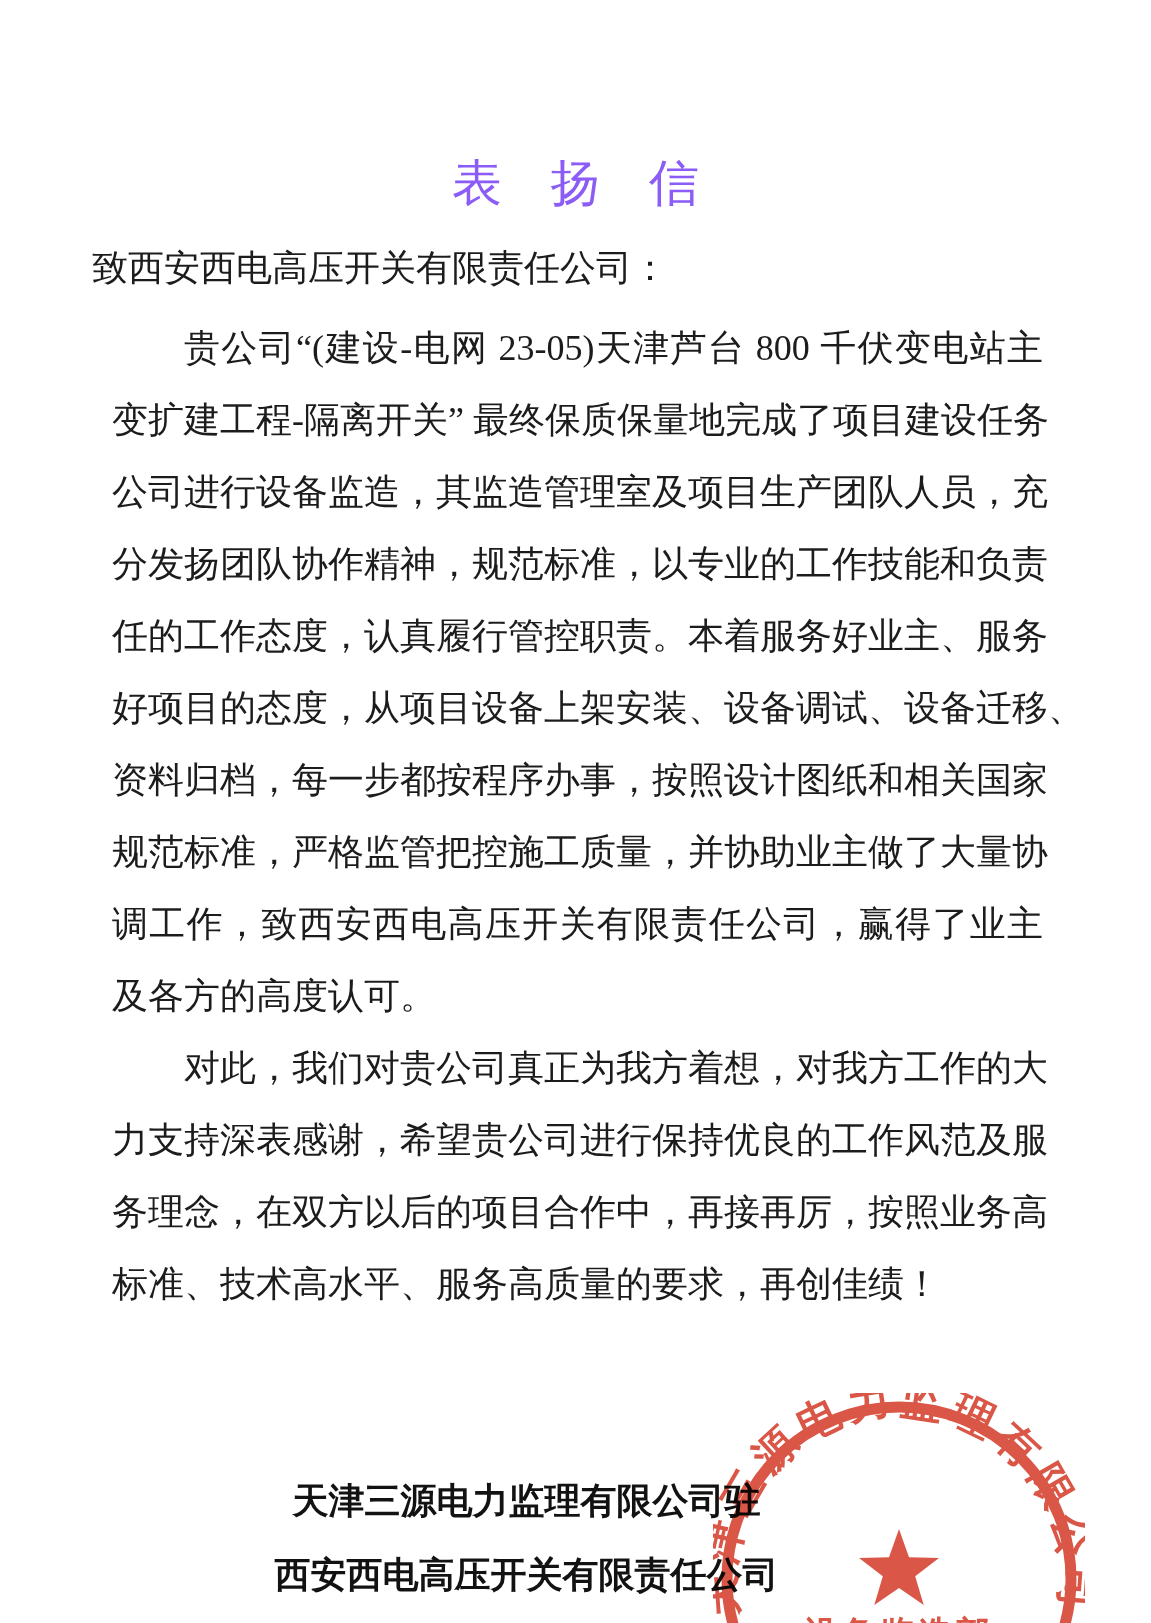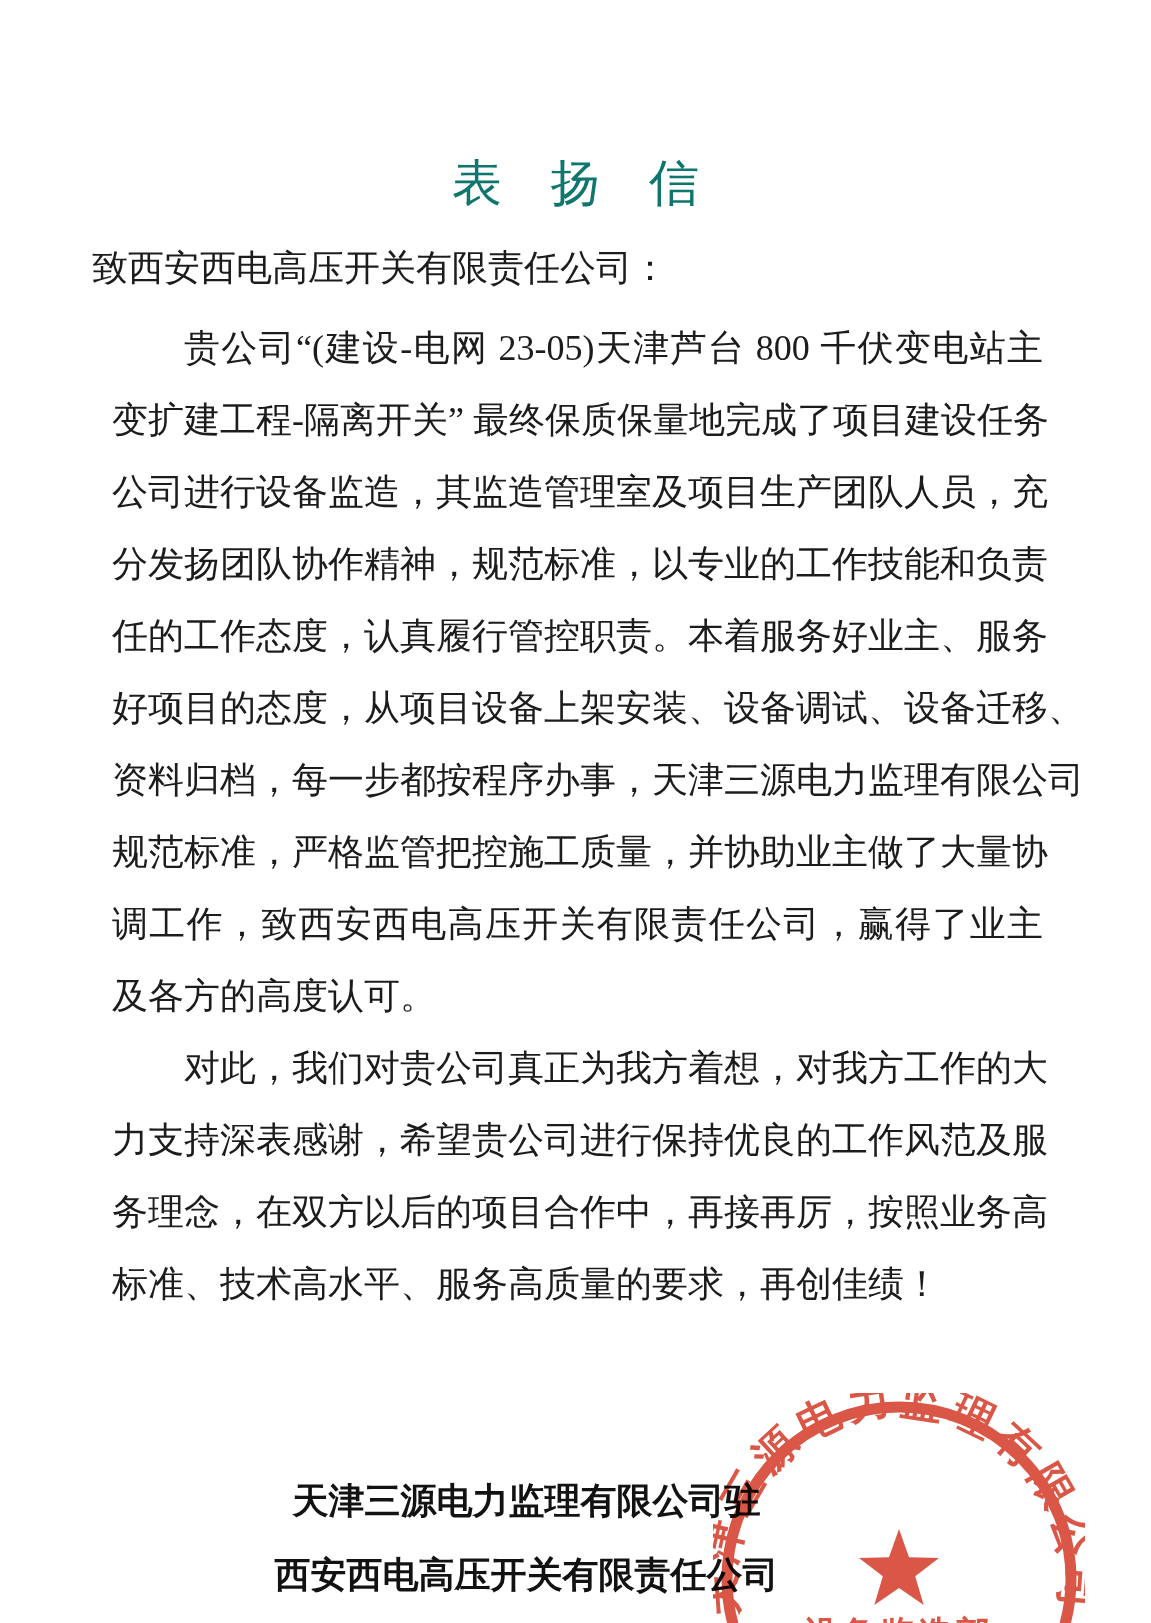--- a/index.html
+++ b/index.html
@@ -19,21 +19,21 @@
   }
   .letter-title {
     margin-top: 138px;
     height: 90px;
     line-height: 90px;
     text-align: center;
     font-size: 50px;
     letter-spacing: 18px;
     text-indent: 18px; 
     font-weight: 500;
-    color: #0f766e;
+    color: #8b5cf6;
   }
   .salutation {
     margin: 4px 0 0 92px;
     width: 931px;
     line-height: 72px;
     font-size: 36px;
   }
   .body-block {
     margin: 8px 0 0 112px;
     width: 931px;
@@ -87,21 +87,21 @@
 
   <div class="salutation">致西安西电高压开关有限责任公司：</div>
 
   <div class="body-block">
     <div class="doc-line indent">贵公司“(建设-电网 23-05)天津芦台 800 千伏变电站主</div>
     <div class="doc-line">变扩建工程-隔离开关” 最终保质保量地完成了项目建设任务</div>
     <div class="doc-line">公司进行设备监造，其监造管理室及项目生产团队人员，充</div>
     <div class="doc-line">分发扬团队协作精神，规范标准，以专业的工作技能和负责</div>
     <div class="doc-line">任的工作态度，认真履行管控职责。本着服务好业主、服务</div>
     <div class="doc-line">好项目的态度，从项目设备上架安装、设备调试、设备迁移、</div>
-    <div class="doc-line">资料归档，每一步都按程序办事，天津三源电力监理有限公司</div>
+    <div class="doc-line">资料归档，每一步都按程序办事，按照设计图纸和相关国家</div>
     <div class="doc-line">规范标准，严格监管把控施工质量，并协助业主做了大量协</div>
     <div class="doc-line">调工作，致西安西电高压开关有限责任公司，赢得了业主</div>
     <div class="doc-line last">及各方的高度认可。</div>
 
     <div class="doc-line indent">对此，我们对贵公司真正为我方着想，对我方工作的大</div>
     <div class="doc-line">力支持深表感谢，希望贵公司进行保持优良的工作风范及服</div>
     <div class="doc-line">务理念，在双方以后的项目合作中，再接再厉，按照业务高</div>
     <div class="doc-line last">标准、技术高水平、服务高质量的要求，再创佳绩！</div>
   </div>
 

